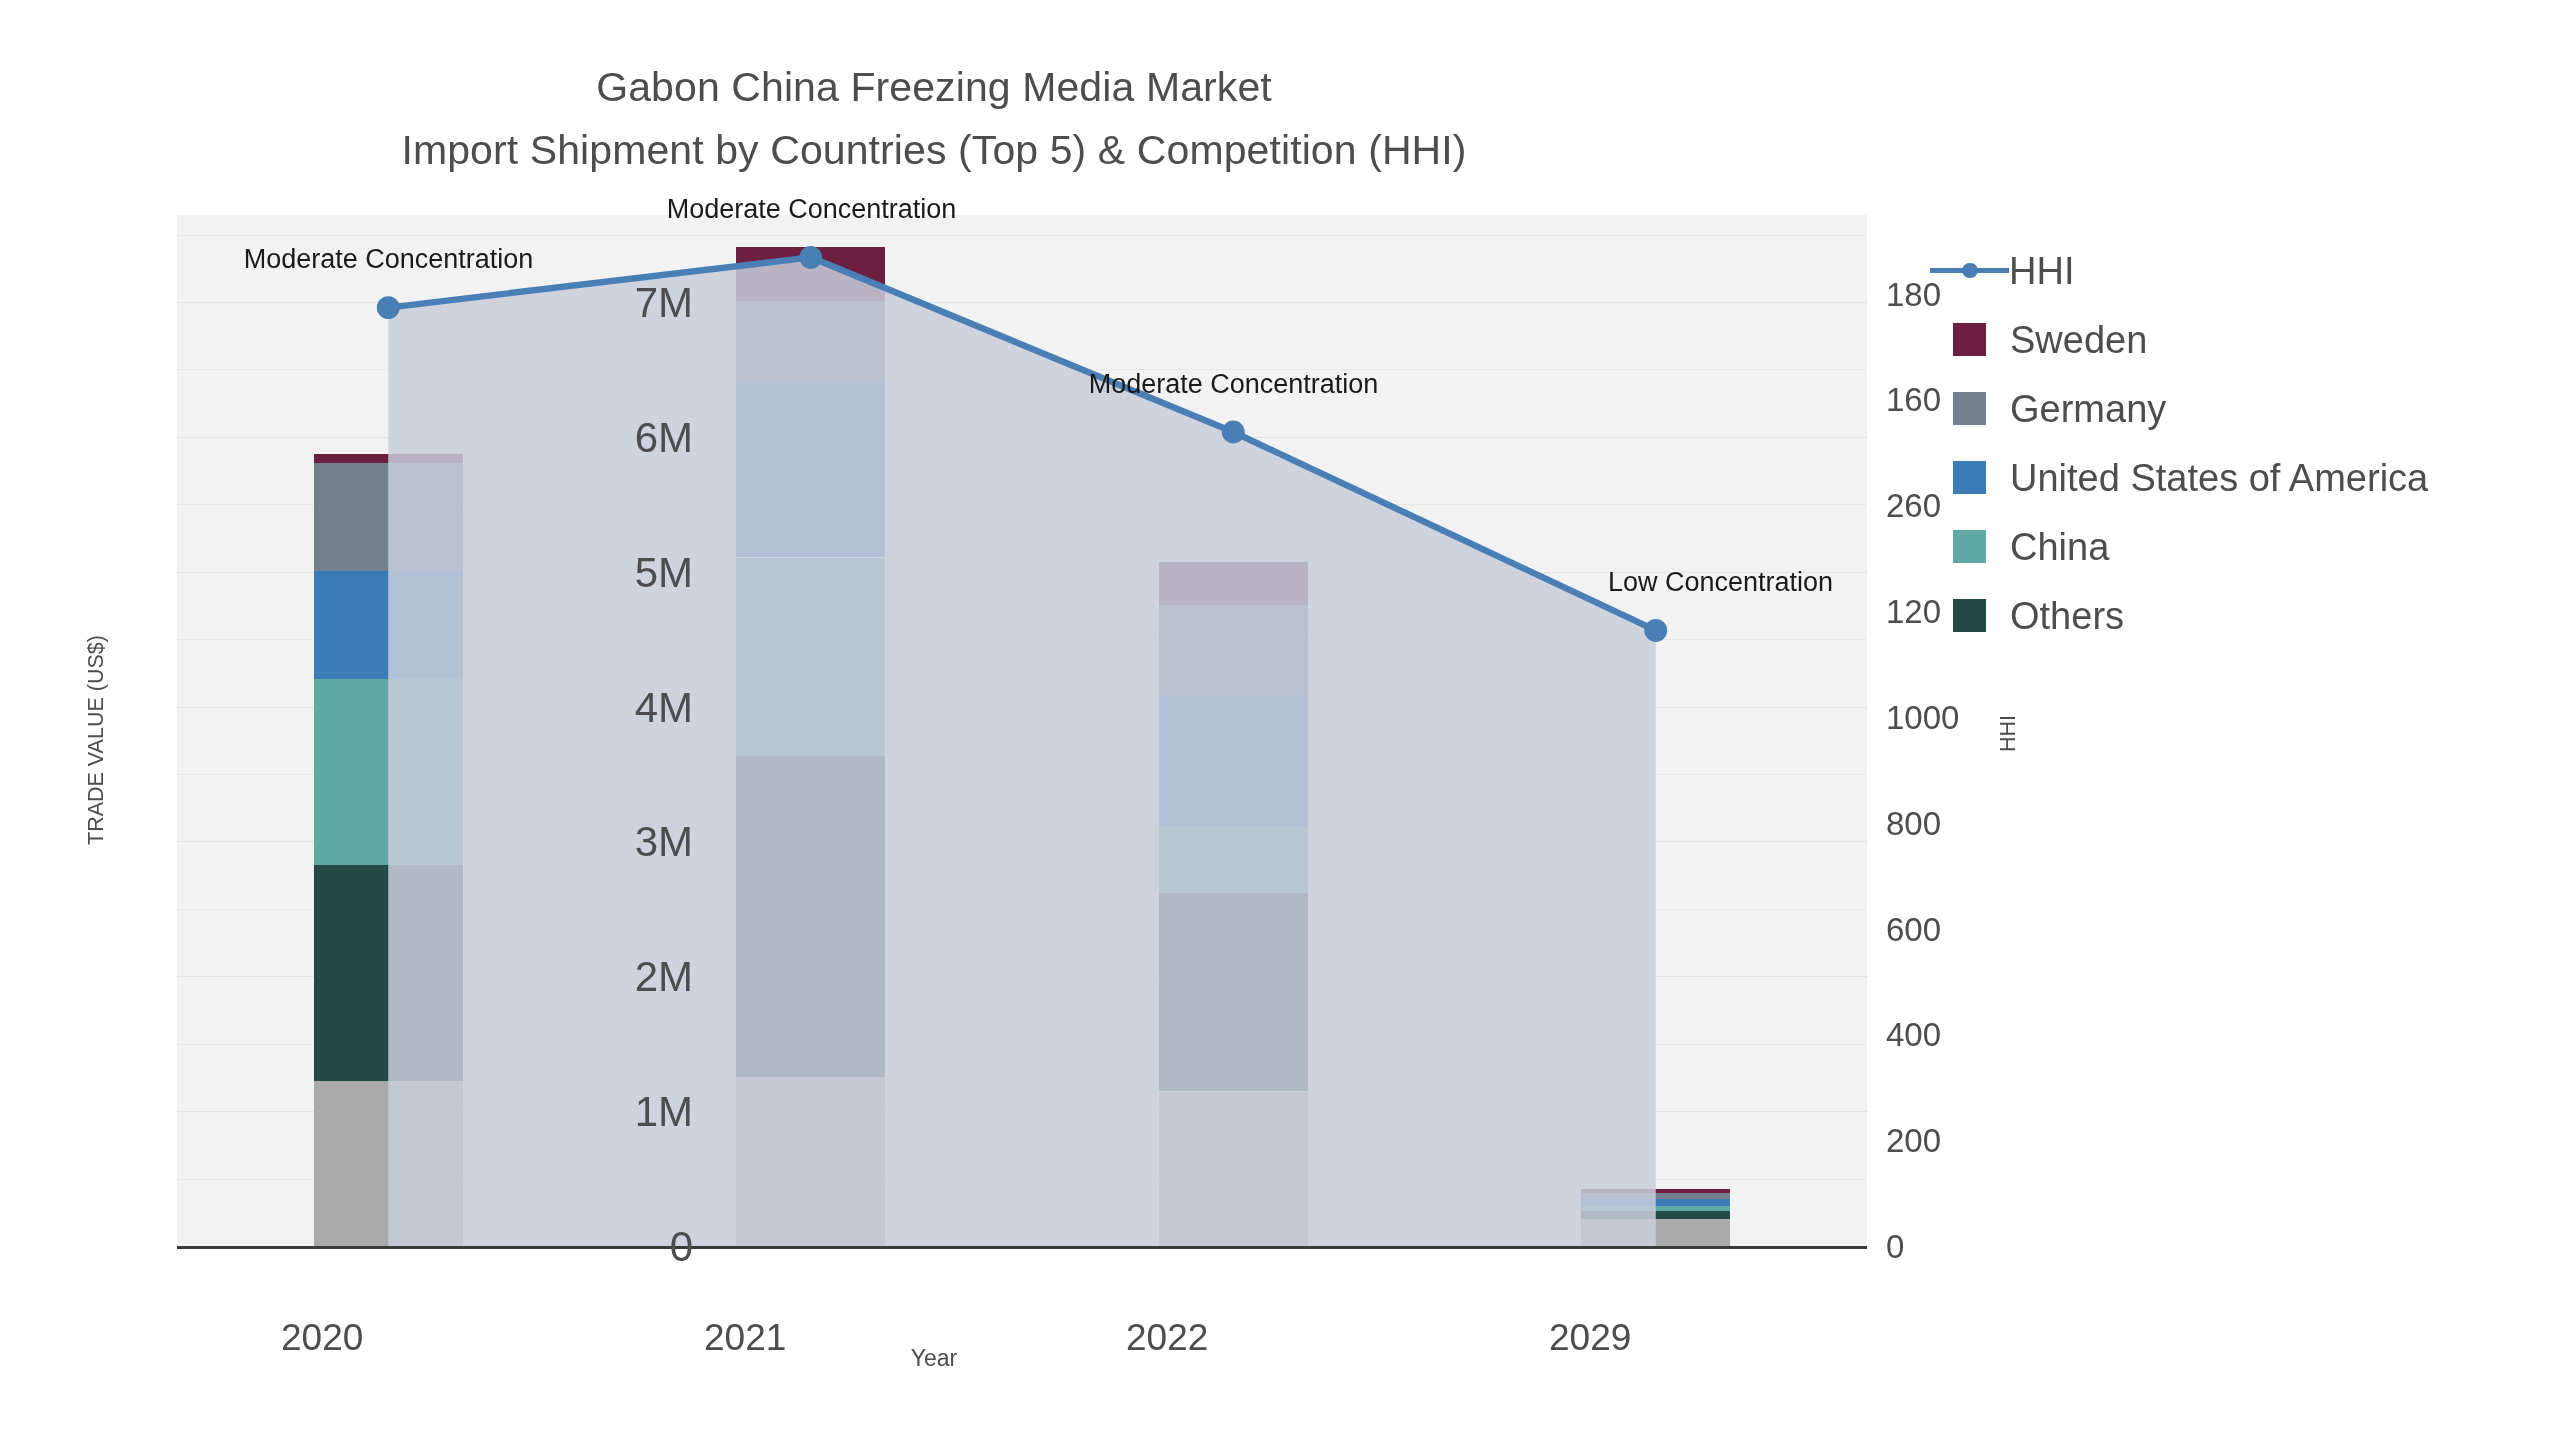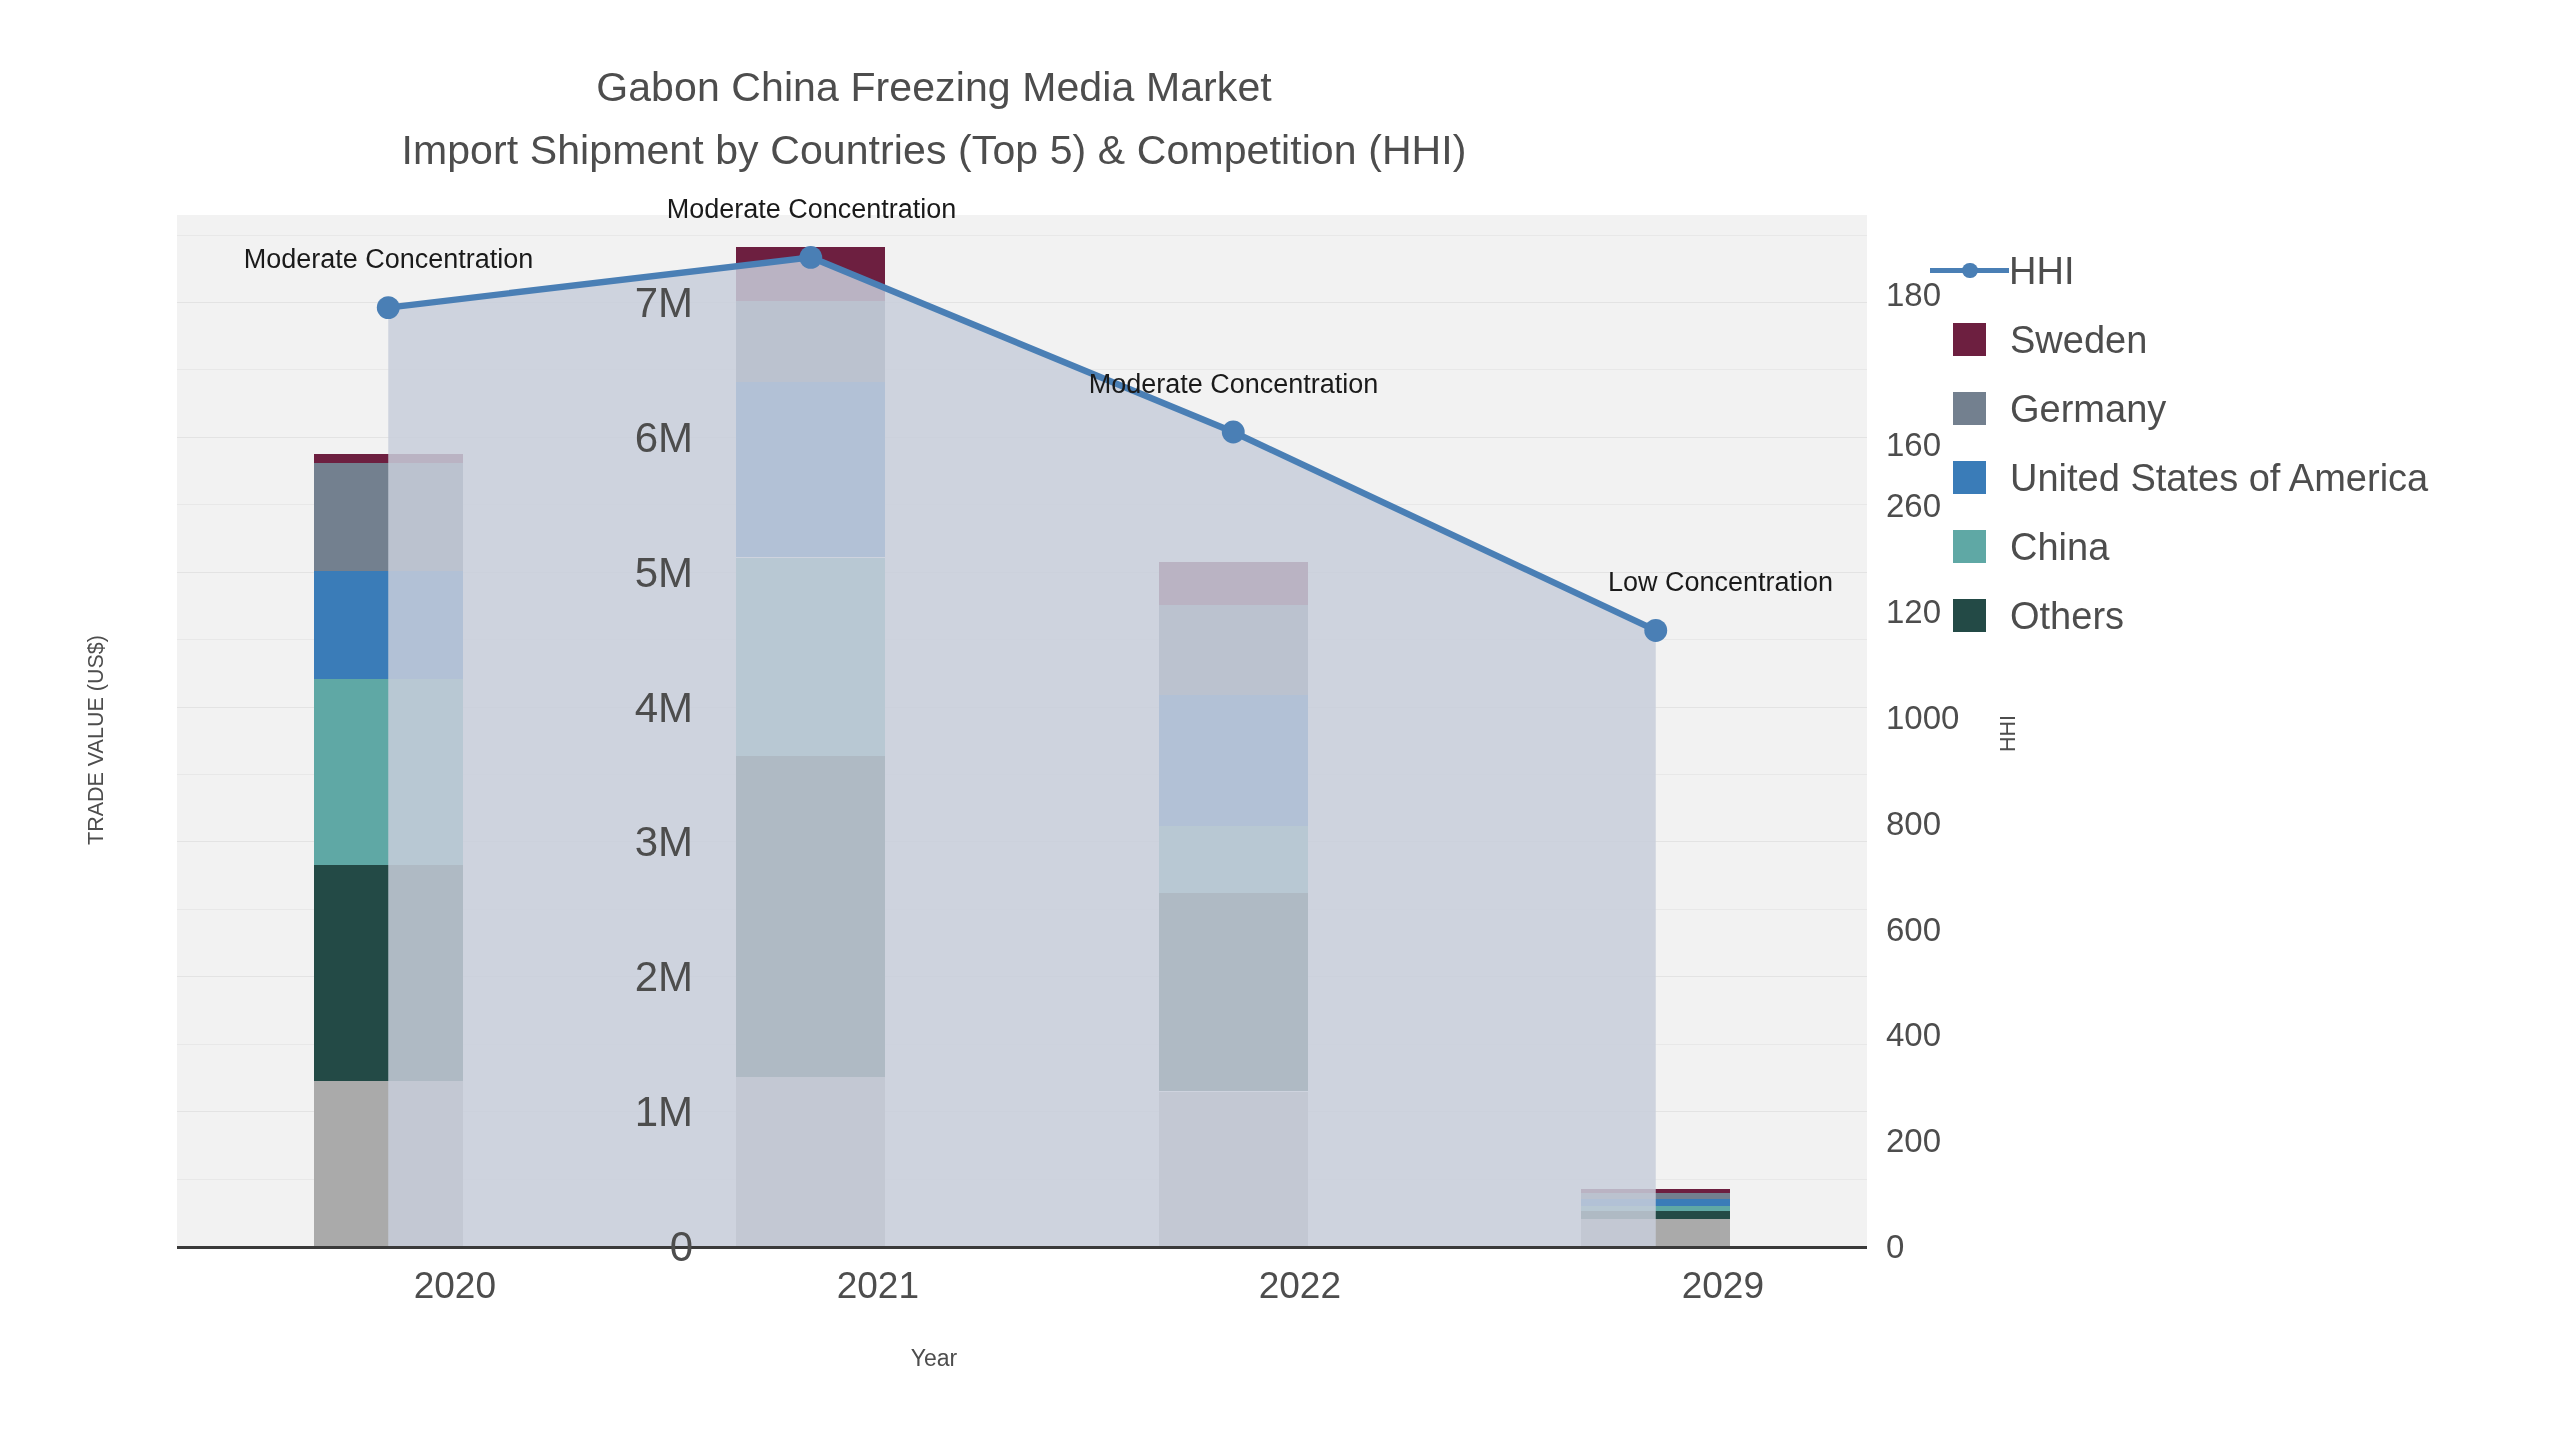--- a/index.html
+++ b/index.html
@@ -15,21 +15,21 @@
   .plot-area{position:absolute;left:177px;top:215px;width:1690px;height:1032px;background:#f2f2f2;}
   .plot-border-bottom{position:absolute;left:177px;top:1246px;width:1690px;height:2.9px;background:#3a3a3a;}
 
   .gridline{position:absolute;left:0;width:100%;height:1.4px;background:#e8e8e8;}
   .gridline.major{background:#e3e3e3;}
 
   
   .ytick-left{position:absolute;right:1883px;text-align:right;color:#4d4d4d;font-size:42px;line-height:33px;white-space:nowrap;}
   .ytick-right{position:absolute;left:1886px;text-align:left;color:#4d4d4d;font-size:33px;line-height:33px;white-space:nowrap;}
 
-  .xtick{position:absolute;top:1265px;color:#4d4d4d;font-size:37px;text-align:right;width:215px;}
+  .xtick{position:absolute;top:1317px;color:#4d4d4d;font-size:37px;text-align:left;width:215px;}
 
   .axis-title-left{position:absolute;color:#4d4d4d;font-size:21.5px;white-space:nowrap;
       transform-origin:0 0;transform:rotate(-90deg);}
   .axis-title-right{position:absolute;color:#4d4d4d;font-size:21.5px;white-space:nowrap;
       transform-origin:0 0;transform:rotate(-90deg);}
   .axis-title-x{position:absolute;top:1345px;left:0;width:1868px;text-align:center;color:#4d4d4d;font-size:23px;}
 
   
   .bar-stack{position:absolute;width:149px;}
   .bar-seg{position:absolute;left:0;width:100%;}
@@ -146,21 +146,21 @@
   <div class="legend-backing"></div>
   <div id="yticks-right">
       <div class="ytick-right" style="top: 1230px;">0</div>
       <div class="ytick-right" style="top: 1124px;">200</div>
       <div class="ytick-right" style="top: 1018px;">400</div>
       <div class="ytick-right" style="top: 913px;">600</div>
       <div class="ytick-right" style="top: 807px;">800</div>
       <div class="ytick-right" style="top: 701px;">1000</div>
       <div class="ytick-right" style="top: 595px;">120</div>
       <div class="ytick-right" style="top: 489px;">260</div>
-      <div class="ytick-right" style="top: 383px; margin-top: 45px;">160</div>
+      <div class="ytick-right" style="top: 383px;">160</div>
       <div class="ytick-right" style="top: 278px;">180</div>
     </div>
 
   <div class="axis-title-left" id="axis-title-left" style="left: 84px; top: 845px;">TRADE VALUE (US$)</div>
   <div class="axis-title-right" id="axis-title-right" style="left: 1996px; top: 752px;">HHI</div>
   <div class="axis-title-x">Year</div>
 
   <div id="annots">
       <div class="annot" style="width: 501px; left: 138px; top: 244px;">Moderate Concentration</div>
       <div class="annot" style="width: 501px; left: 561px; top: 194px;">Moderate Concentration</div>

